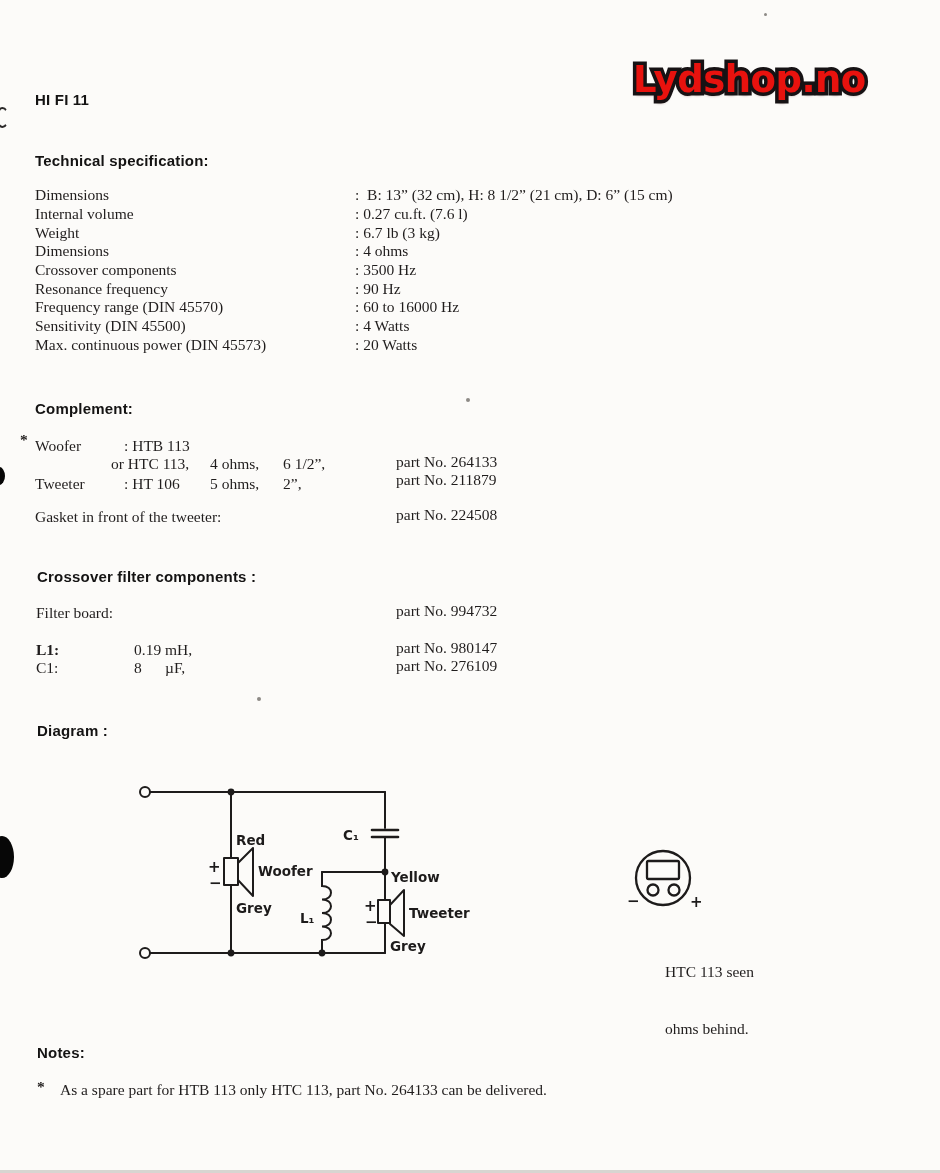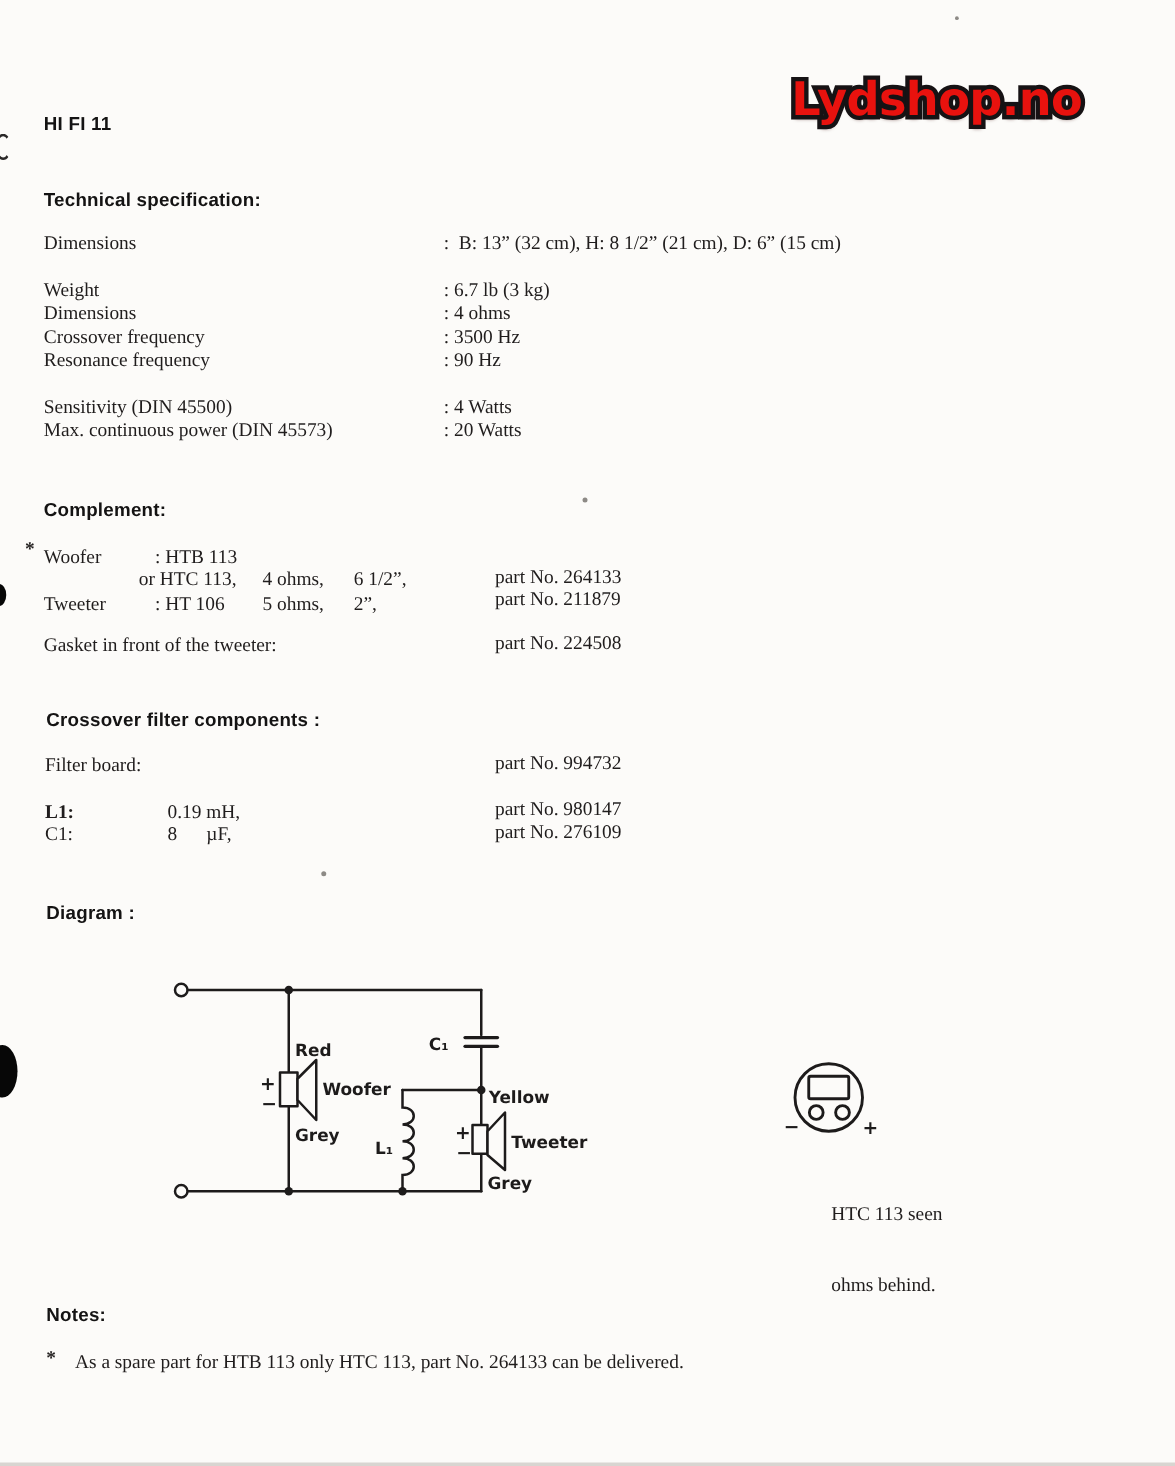--- a/index.html
+++ b/index.html
@@ -66,35 +66,43 @@
   </div>
 
   <div class="abs h-sans" style="left:35px;top:91px;">HI FI 11</div>
 
   <div class="abs h-sans" style="left:35px;top:152px;">Technical specification:</div>
 
   <div class="spec-row" style="top:186px">
     <span class="spec-label">Dimensions</span>
     <span class="spec-value">:  B: 13” (32 cm), H: 8 1/2” (21 cm), D: 6” (15 cm)</span>
   </div>
+  <div class="spec-row" style="top:205px">
+    <span class="spec-label">Internal volume</span>
+    <span class="spec-value">: 0.27 cu.ft. (7.6 l)</span>
+  </div>
   <div class="spec-row" style="top:224px">
     <span class="spec-label">Weight</span>
     <span class="spec-value">: 6.7 lb (3 kg)</span>
   </div>
   <div class="spec-row" style="top:242px">
     <span class="spec-label">Dimensions</span>
     <span class="spec-value">: 4 ohms</span>
   </div>
   <div class="spec-row" style="top:261px">
-    <span class="spec-label">Crossover frequency</span>
+    <span class="spec-label">Crossover components</span>
     <span class="spec-value">: 3500 Hz</span>
   </div>
   <div class="spec-row" style="top:280px">
     <span class="spec-label">Resonance frequency</span>
     <span class="spec-value">: 90 Hz</span>
+  </div>
+  <div class="spec-row" style="top:298px">
+    <span class="spec-label">Frequency range (DIN 45570)</span>
+    <span class="spec-value">: 60 to 16000 Hz</span>
   </div>
   <div class="spec-row" style="top:317px">
     <span class="spec-label">Sensitivity (DIN 45500)</span>
     <span class="spec-value">: 4 Watts</span>
   </div>
   <div class="spec-row" style="top:336px">
     <span class="spec-label">Max. continuous power (DIN 45573)</span>
     <span class="spec-value">: 20 Watts</span>
   </div>
 

